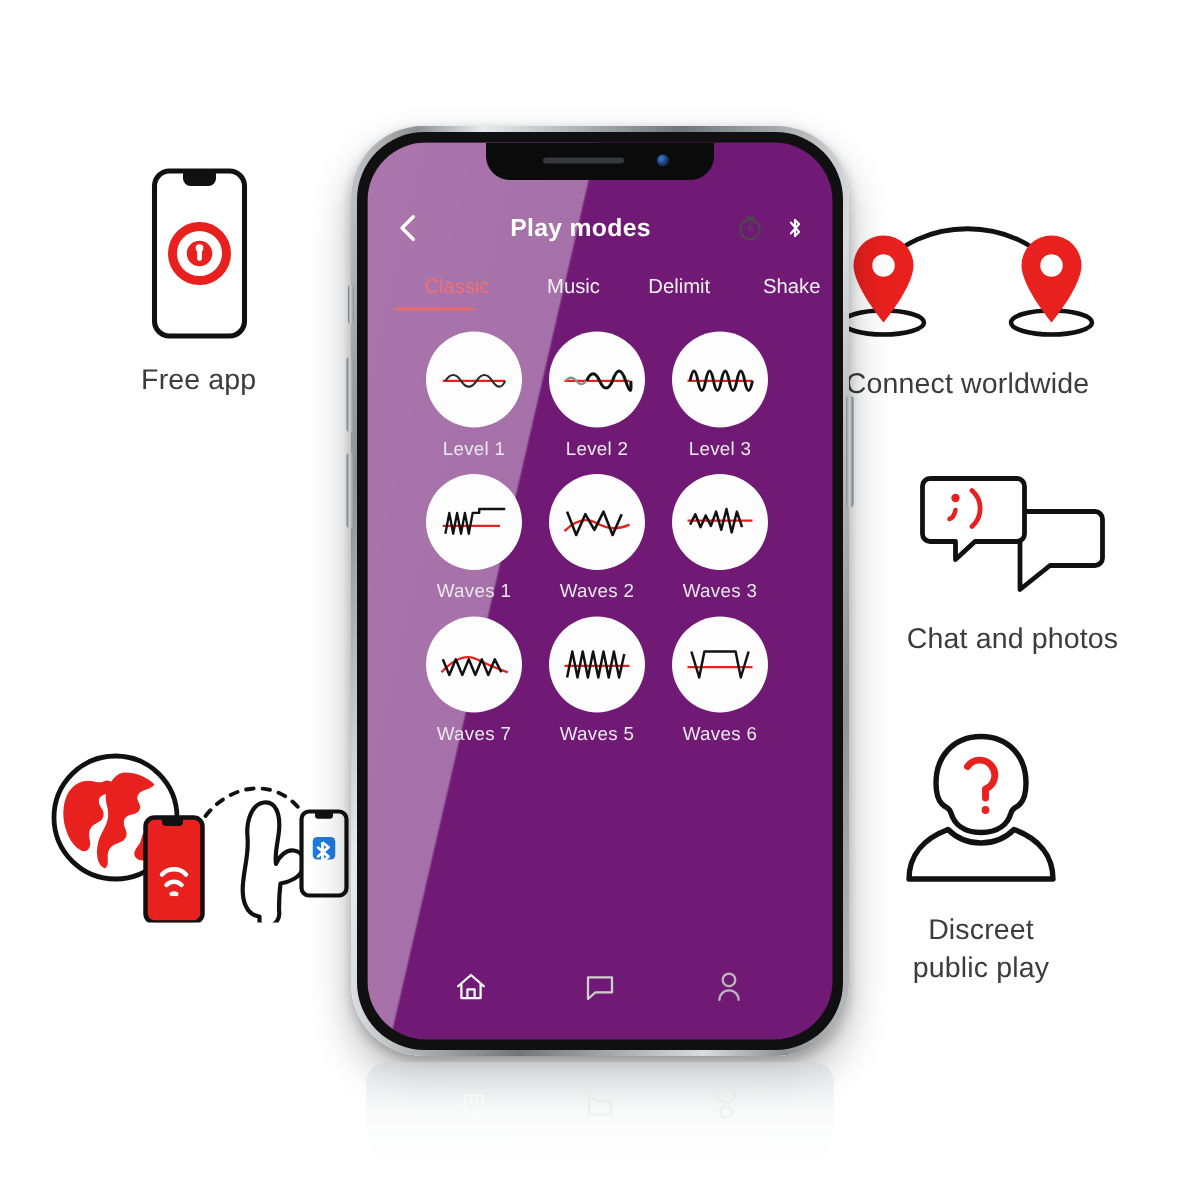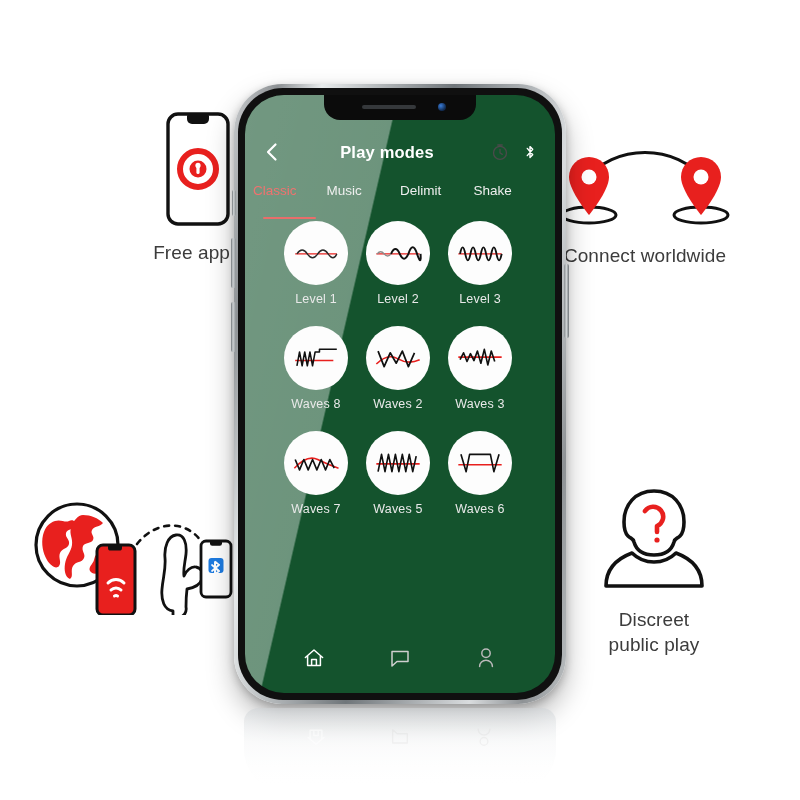--- a/index.html
+++ b/index.html
@@ -10,21 +10,21 @@
   }
   .stage{position:absolute;inset:0;}
 
   
   .feature{position:absolute;display:flex;flex-direction:column;align-items:center;}
   .feature .art{position:relative;}
   .feature .cap{
     margin-top:10px;text-align:center;color:#3c3c3c;
     font-size:19px;line-height:25px;letter-spacing:.1px;font-weight:400;
   }
-  .f-freeapp{left:35px;top:112px;width:195px;align-items:flex-end;}
+  .f-freeapp{left:35px;top:112px;width:195px;}
   .f-control{left:28px;top:300px;width:210px;}
   .f-longdist{left:18px;top:495px;width:230px;}
   .f-connect{left:540px;top:145px;width:210px;}
   .f-chat{left:580px;top:315px;width:190px;}
   .f-discreet{left:568px;top:485px;width:172px;}
 
   
   .phone-wrap{position:absolute;left:234px;top:84px;width:332px;height:700px;}
   .phone{
     position:absolute;left:0;top:0;width:332px;height:620px;
@@ -32,21 +32,21 @@
     background:linear-gradient(100deg,#c9ccce 0%,#8d9194 10%,#e8ebec 20%,#70767a 50%,#d9dcde 78%,#8e9295 90%,#bcc0c2 100%);
     padding:4px;box-sizing:border-box;
     box-shadow:0 14px 28px rgba(0,0,0,.28), 0 3px 8px rgba(0,0,0,.22);
   }
   .phone-inner{
     position:absolute;left:4px;top:4px;right:4px;bottom:4px;
     border-radius:45px;background:#101010;padding:6px;box-sizing:border-box;
   }
   .screen{
     position:absolute;left:7px;top:7px;right:7px;bottom:7px;
-    border-radius:39px;background:#14532d;overflow:hidden;
+    border-radius:39px;background:#701a75;overflow:hidden;
   }
   .notch{
     position:absolute;left:50%;transform:translateX(-50%);top:0;
     width:152px;height:25px;background:#0b0b0b;
     border-bottom-left-radius:16px;border-bottom-right-radius:16px;z-index:9;
   }
   .notch .speaker{
     position:absolute;left:38px;top:10px;width:54px;height:4px;
     border-radius:3px;background:#35383b;
   }
@@ -78,29 +78,29 @@
     flex:1;text-align:center;font-size:16.5px;font-weight:700;letter-spacing:.2px;
     color:#fff;
   }
   .hdr-right{display:flex;align-items:center;gap:12px;}
   .hdr-ico{width:18px;height:18px;display:block;}
 
   .tabs{
     position:absolute;left:0;right:0;top:88px;height:30px;z-index:7;
     display:flex;align-items:flex-start;padding:0 8px;box-sizing:border-box;
   }
-  .tab{flex:1;text-align:left;font-size:13.5px;color:#efefef;position:relative;padding-bottom:21px;}
+  .tab{flex:1;text-align:right;font-size:13.5px;color:#efefef;position:relative;padding-bottom:9px;}
   .tab.active{color:#f0726f;}
   .tab .ul{
     position:absolute;left:14%;right:14%;bottom:0;height:1.6px;background:#e86e6b;border-radius:2px;
   }
 
   .grid{
     position:absolute;left:0;right:4px;top:126px;z-index:7;
-    display:grid;grid-template-columns:repeat(3,1fr);row-gap:20px;padding:0 30px;box-sizing:border-box;
+    display:grid;grid-template-columns:repeat(3,1fr);row-gap:10px;padding:0 30px;box-sizing:border-box;
   }
   .cell{display:flex;flex-direction:column;align-items:center;}
   .disc{
     width:64px;height:64px;border-radius:50%;background:#fdfdfd;
     display:flex;align-items:center;justify-content:center;overflow:hidden;
   }
   .cell .lab{margin-top:7px;font-size:12.5px;color:#e9e9e9;letter-spacing:.2px;}
 
   .bottombar{
     position:absolute;left:0;right:0;bottom:16px;height:38px;z-index:7;
@@ -179,20 +179,32 @@
         <path d="M34 12 a20 20 0 0 1 20 20 c0 14 -20 38 -20 38 c0 0 -20 -24 -20 -38 a20 20 0 0 1 20 -20 z" fill="#E8201E"></path>
         <circle cx="34" cy="32" r="7.5" fill="#fff"></circle>
         <ellipse cx="146" cy="70" rx="27" ry="8" fill="#fff" stroke="#111" stroke-width="3"></ellipse>
         <path d="M146 12 a20 20 0 0 1 20 20 c0 14 -20 38 -20 38 c0 0 -20 -24 -20 -38 a20 20 0 0 1 20 -20 z" fill="#E8201E"></path>
         <circle cx="146" cy="32" r="7.5" fill="#fff"></circle>
       </svg>
     </div>
     <div class="cap">Connect worldwide</div>
   </div>
 
+  <div class="feature f-chat">
+    <div class="art">
+      <svg width="130" height="84" viewBox="0 0 130 84">
+        <path d="M70 26 h50 a5 5 0 0 1 5 5 v26 a5 5 0 0 1 -5 5 h-30 l-20 16 z" fill="#fff" stroke="#111" stroke-width="3.2" stroke-linejoin="round"></path>
+        <path d="M10 4 h58 a5 5 0 0 1 5 5 v32 a5 5 0 0 1 -5 5 h-28 l-13 12 v-12 h-17 a5 5 0 0 1 -5 -5 v-32 a5 5 0 0 1 5 -5 z" fill="#fff" stroke="#111" stroke-width="3.2" stroke-linejoin="round"></path>
+        <circle cx="27" cy="17" r="2.8" fill="#E8201E"></circle>
+        <path d="M27 25 q-1 5 -4 6" fill="none" stroke="#E8201E" stroke-width="3" stroke-linecap="round"></path>
+        <path d="M38 12 a16 16 0 0 1 0 24" fill="none" stroke="#E8201E" stroke-width="3.2" stroke-linecap="round"></path>
+      </svg>
+    </div>
+    <div class="cap">Chat and photos</div>
+  </div>
 
   <div class="feature f-discreet">
     <div class="art">
       <svg width="124" height="108" viewBox="0 0 124 108">
         <path d="M62 6 c19 0 30 14 30 31 c0 8 -2 12 -4 14 c-3 3 -5 2 -6 6 c-2 7 -8 13 -20 13 c-12 0 -18 -6 -20 -13 c-1 -4 -3 -3 -6 -6 c-2 -2 -4 -6 -4 -14 c0 -17 11 -31 30 -31 z" fill="#fff" stroke="#111" stroke-width="3.6" stroke-linejoin="round"></path>
         <path d="M40 68 c-16 6 -26 17 -26 33 h96 c0 -16 -10 -27 -26 -33 c-6 6 -14 9 -22 9 c-8 0 -16 -3 -22 -9 z" fill="#fff" stroke="#111" stroke-width="3.6" stroke-linejoin="round"></path>
         <path d="M53 26 a10 10 0 1 1 12 15 v6" fill="none" stroke="#E8201E" stroke-width="4.6" stroke-linecap="round" stroke-linejoin="round"></path>
         <circle cx="65" cy="55" r="2.6" fill="#E8201E"></circle>
       </svg>
     </div>
@@ -295,21 +307,21 @@
                 <div class="lab">Level 3</div>
               </div>
 
               <div class="cell">
                 <div class="disc">
                   <svg viewBox="0 0 60 36" width="52" height="32">
                     <path d="M6 21 H50" stroke="#E8201E" stroke-width="1.7"></path>
                     <path d="M8 27 L11 11 L14 27 L17 11 L20 27 L23 11 L26 27 L29 11 L34 11 L34 8 L54 8" fill="none" stroke="#111" stroke-width="1.8" stroke-linejoin="round"></path>
                   </svg>
                 </div>
-                <div class="lab">Waves 8</div>
+                <div class="lab">Waves 1</div>
               </div>
 
               <div class="cell">
                 <div class="disc">
                   <svg viewBox="0 0 60 36" width="52" height="32">
                     <path d="M5 25 Q18 12 30 19 Q42 26 55 20" fill="none" stroke="#E8201E" stroke-width="1.8"></path>
                     <path d="M7 10 L14 28 L21 12 L28 24 L35 10 L42 28 L49 12" fill="none" stroke="#111" stroke-width="2" stroke-linejoin="round"></path>
                   </svg>
                 </div>
                 <div class="lab">Waves 2</div>

